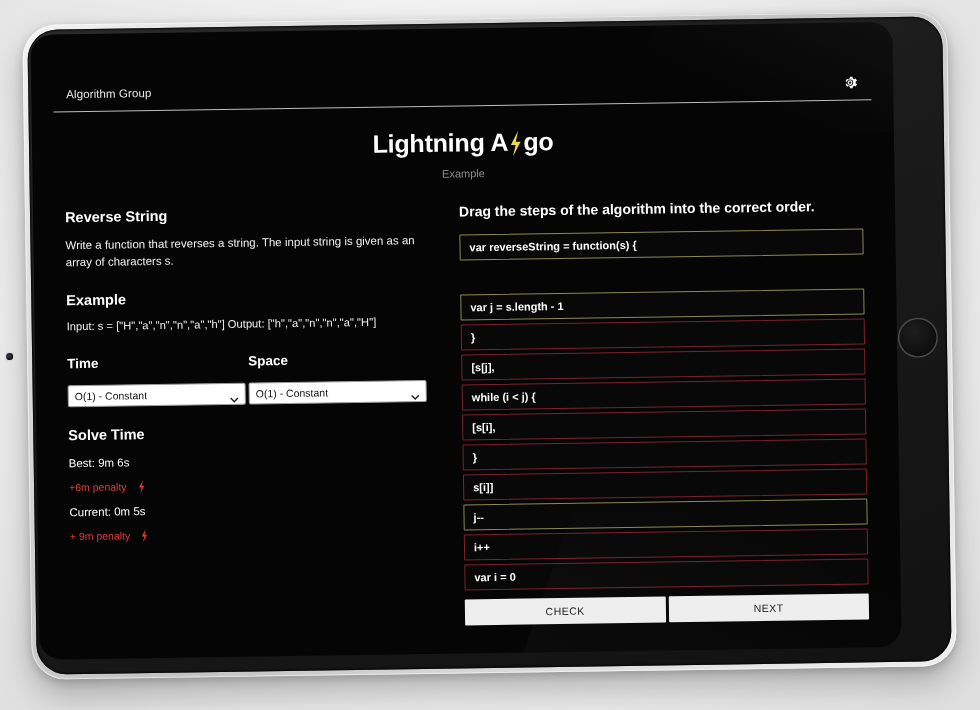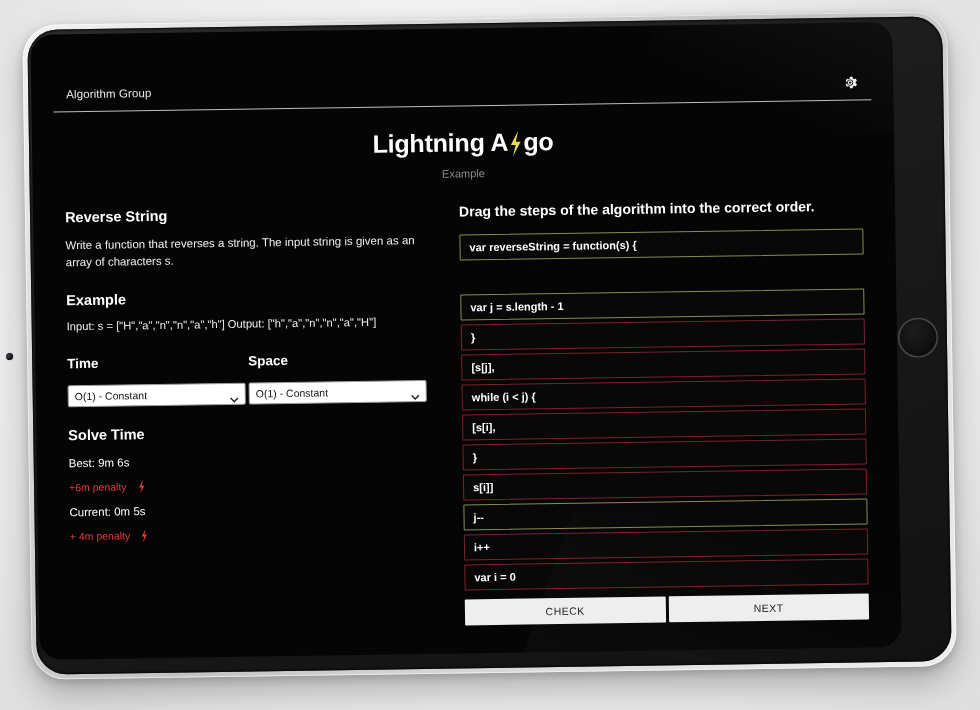--- a/index.html
+++ b/index.html
@@ -367,21 +367,21 @@
               <span class="bolt-red">
                 <svg viewBox="0 0 12 24" width="9" height="15">
                   <polygon points="8.4,1 2,13.2 6.1,13.2 3.6,23 10.4,10.4 6.3,10.4" fill="#e03c3c"></polygon>
                 </svg>
               </span>
             </div>
 
             <div class="time-line">Current: 0m 5s</div>
 
             <div class="penalty">
-              <span>+ 4m penalty</span>
+              <span>+ 9m penalty</span>
               <span class="bolt-red">
                 <svg viewBox="0 0 12 24" width="9" height="15">
                   <polygon points="8.4,1 2,13.2 6.1,13.2 3.6,23 10.4,10.4 6.3,10.4" fill="#e03c3c"></polygon>
                 </svg>
               </span>
             </div>
           </div>
 
           <div class="col-right">
             <div class="drag-head">Drag the steps of the algorithm into the correct order.</div>

